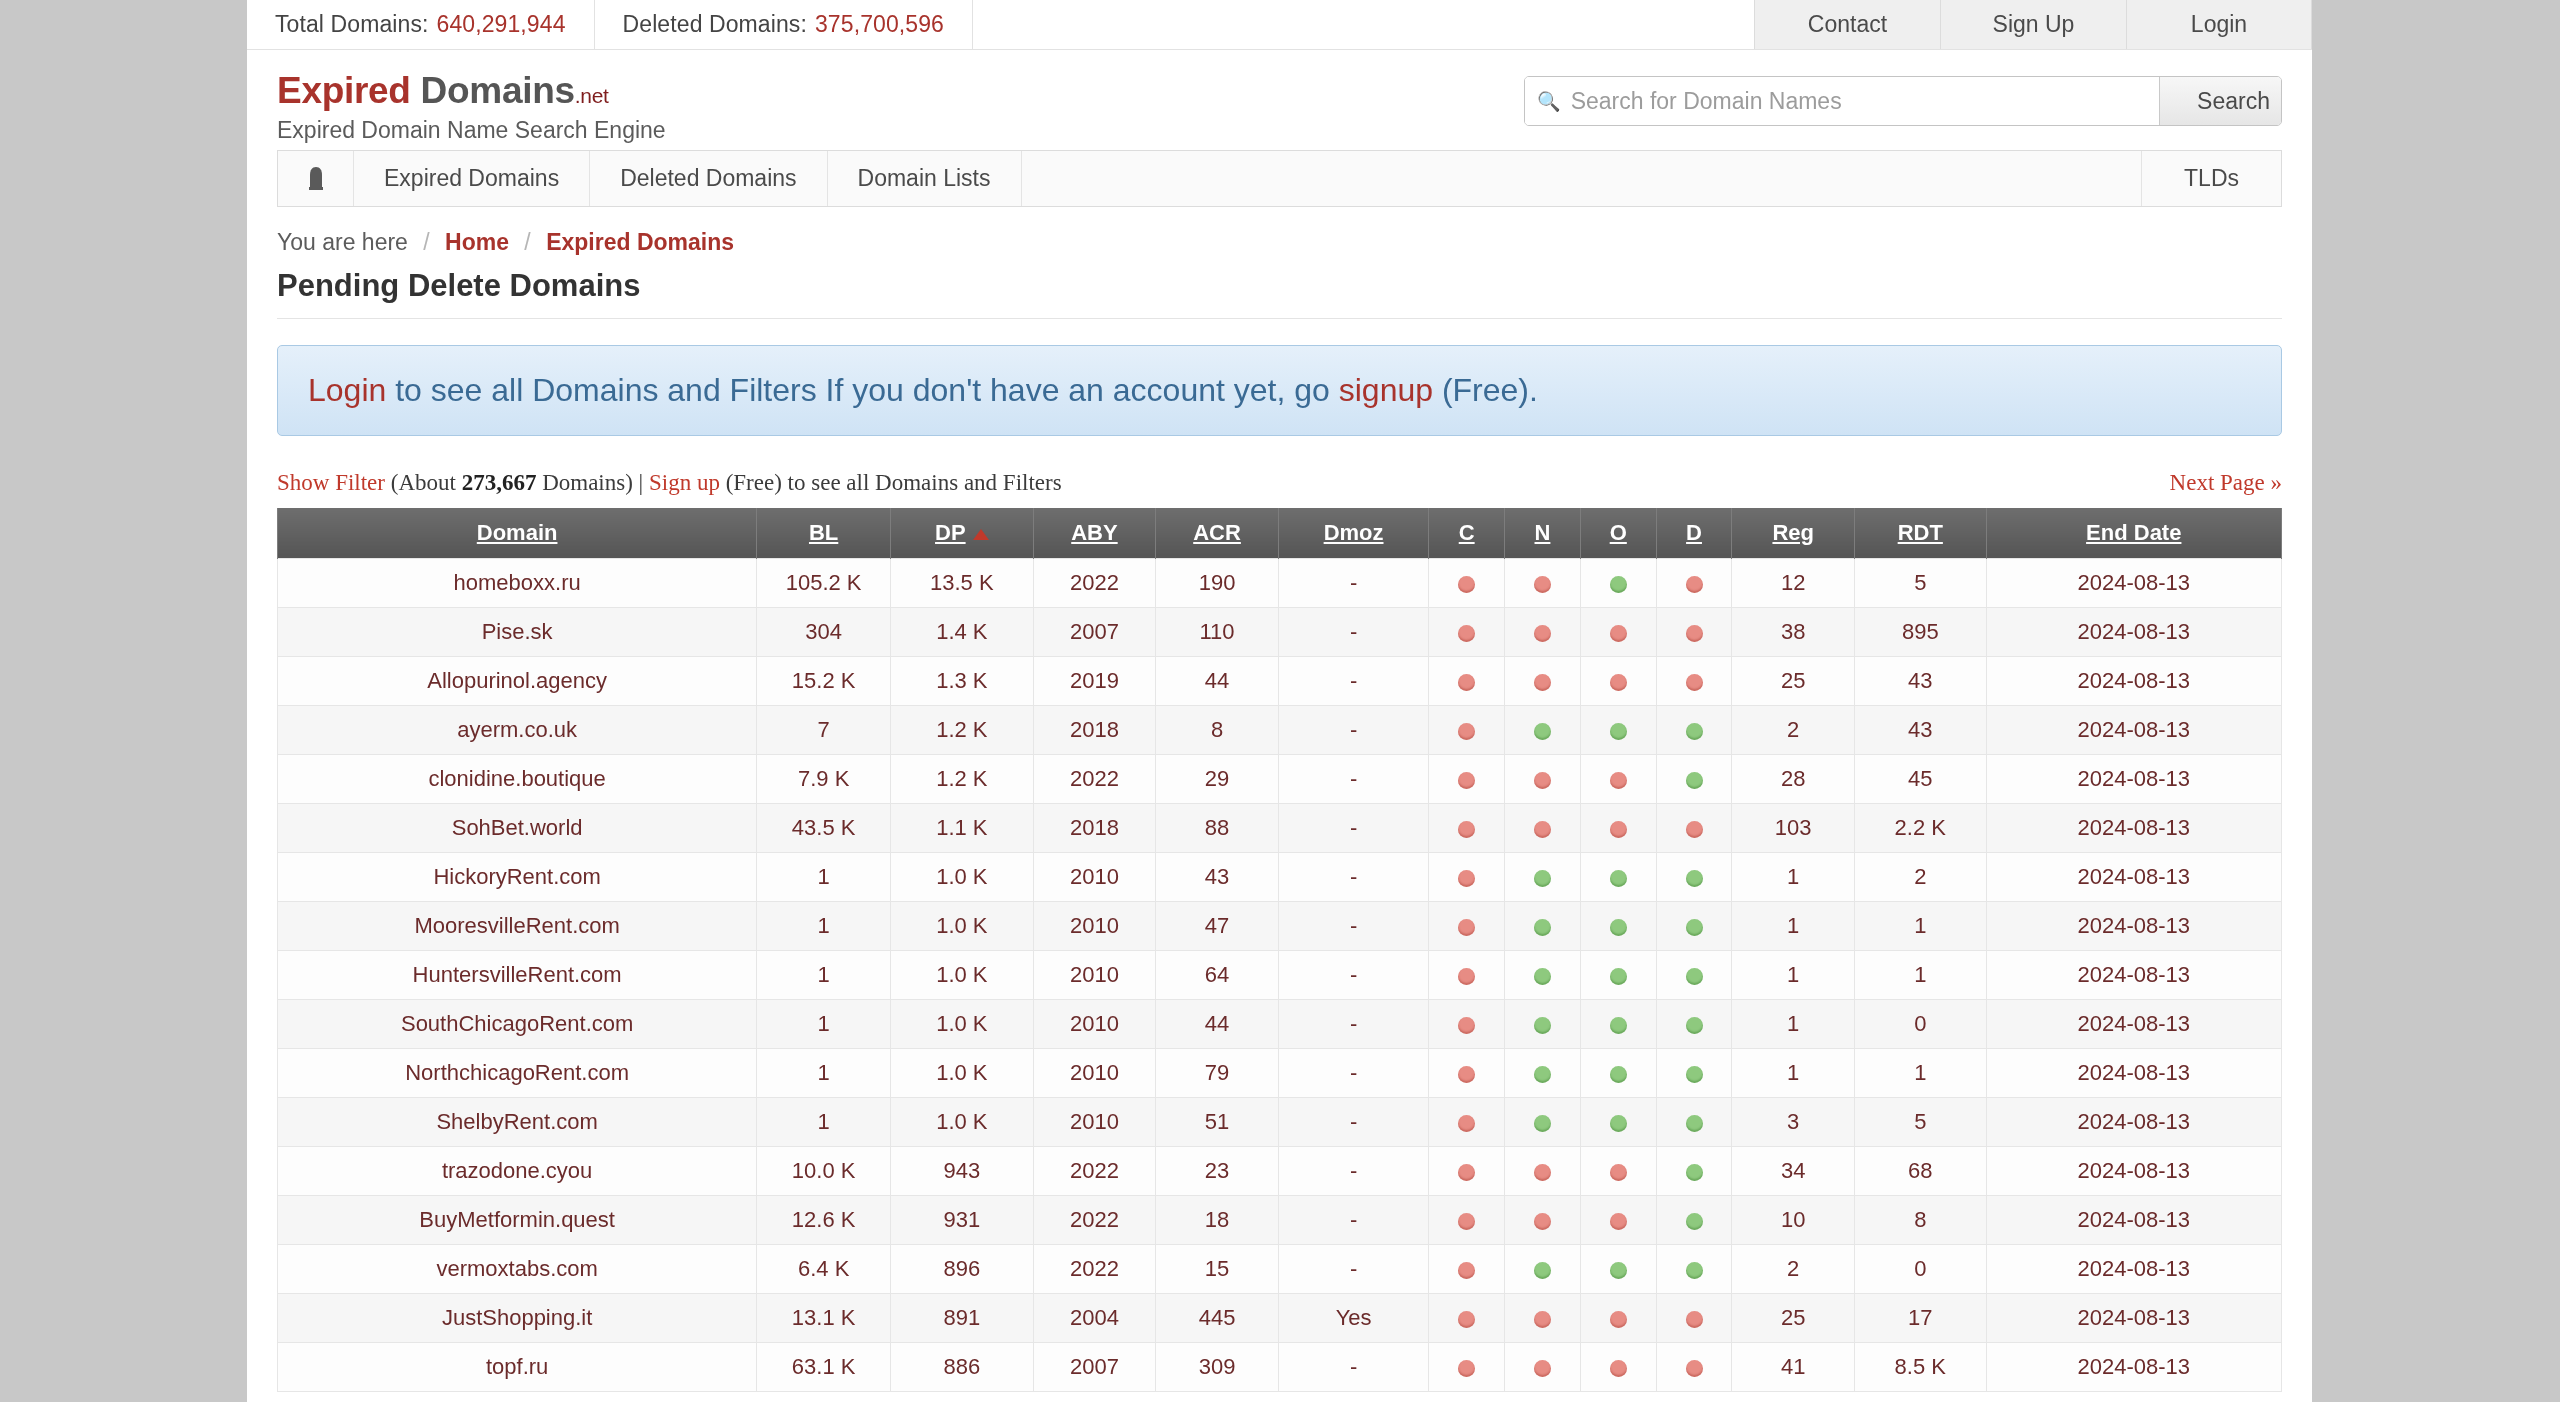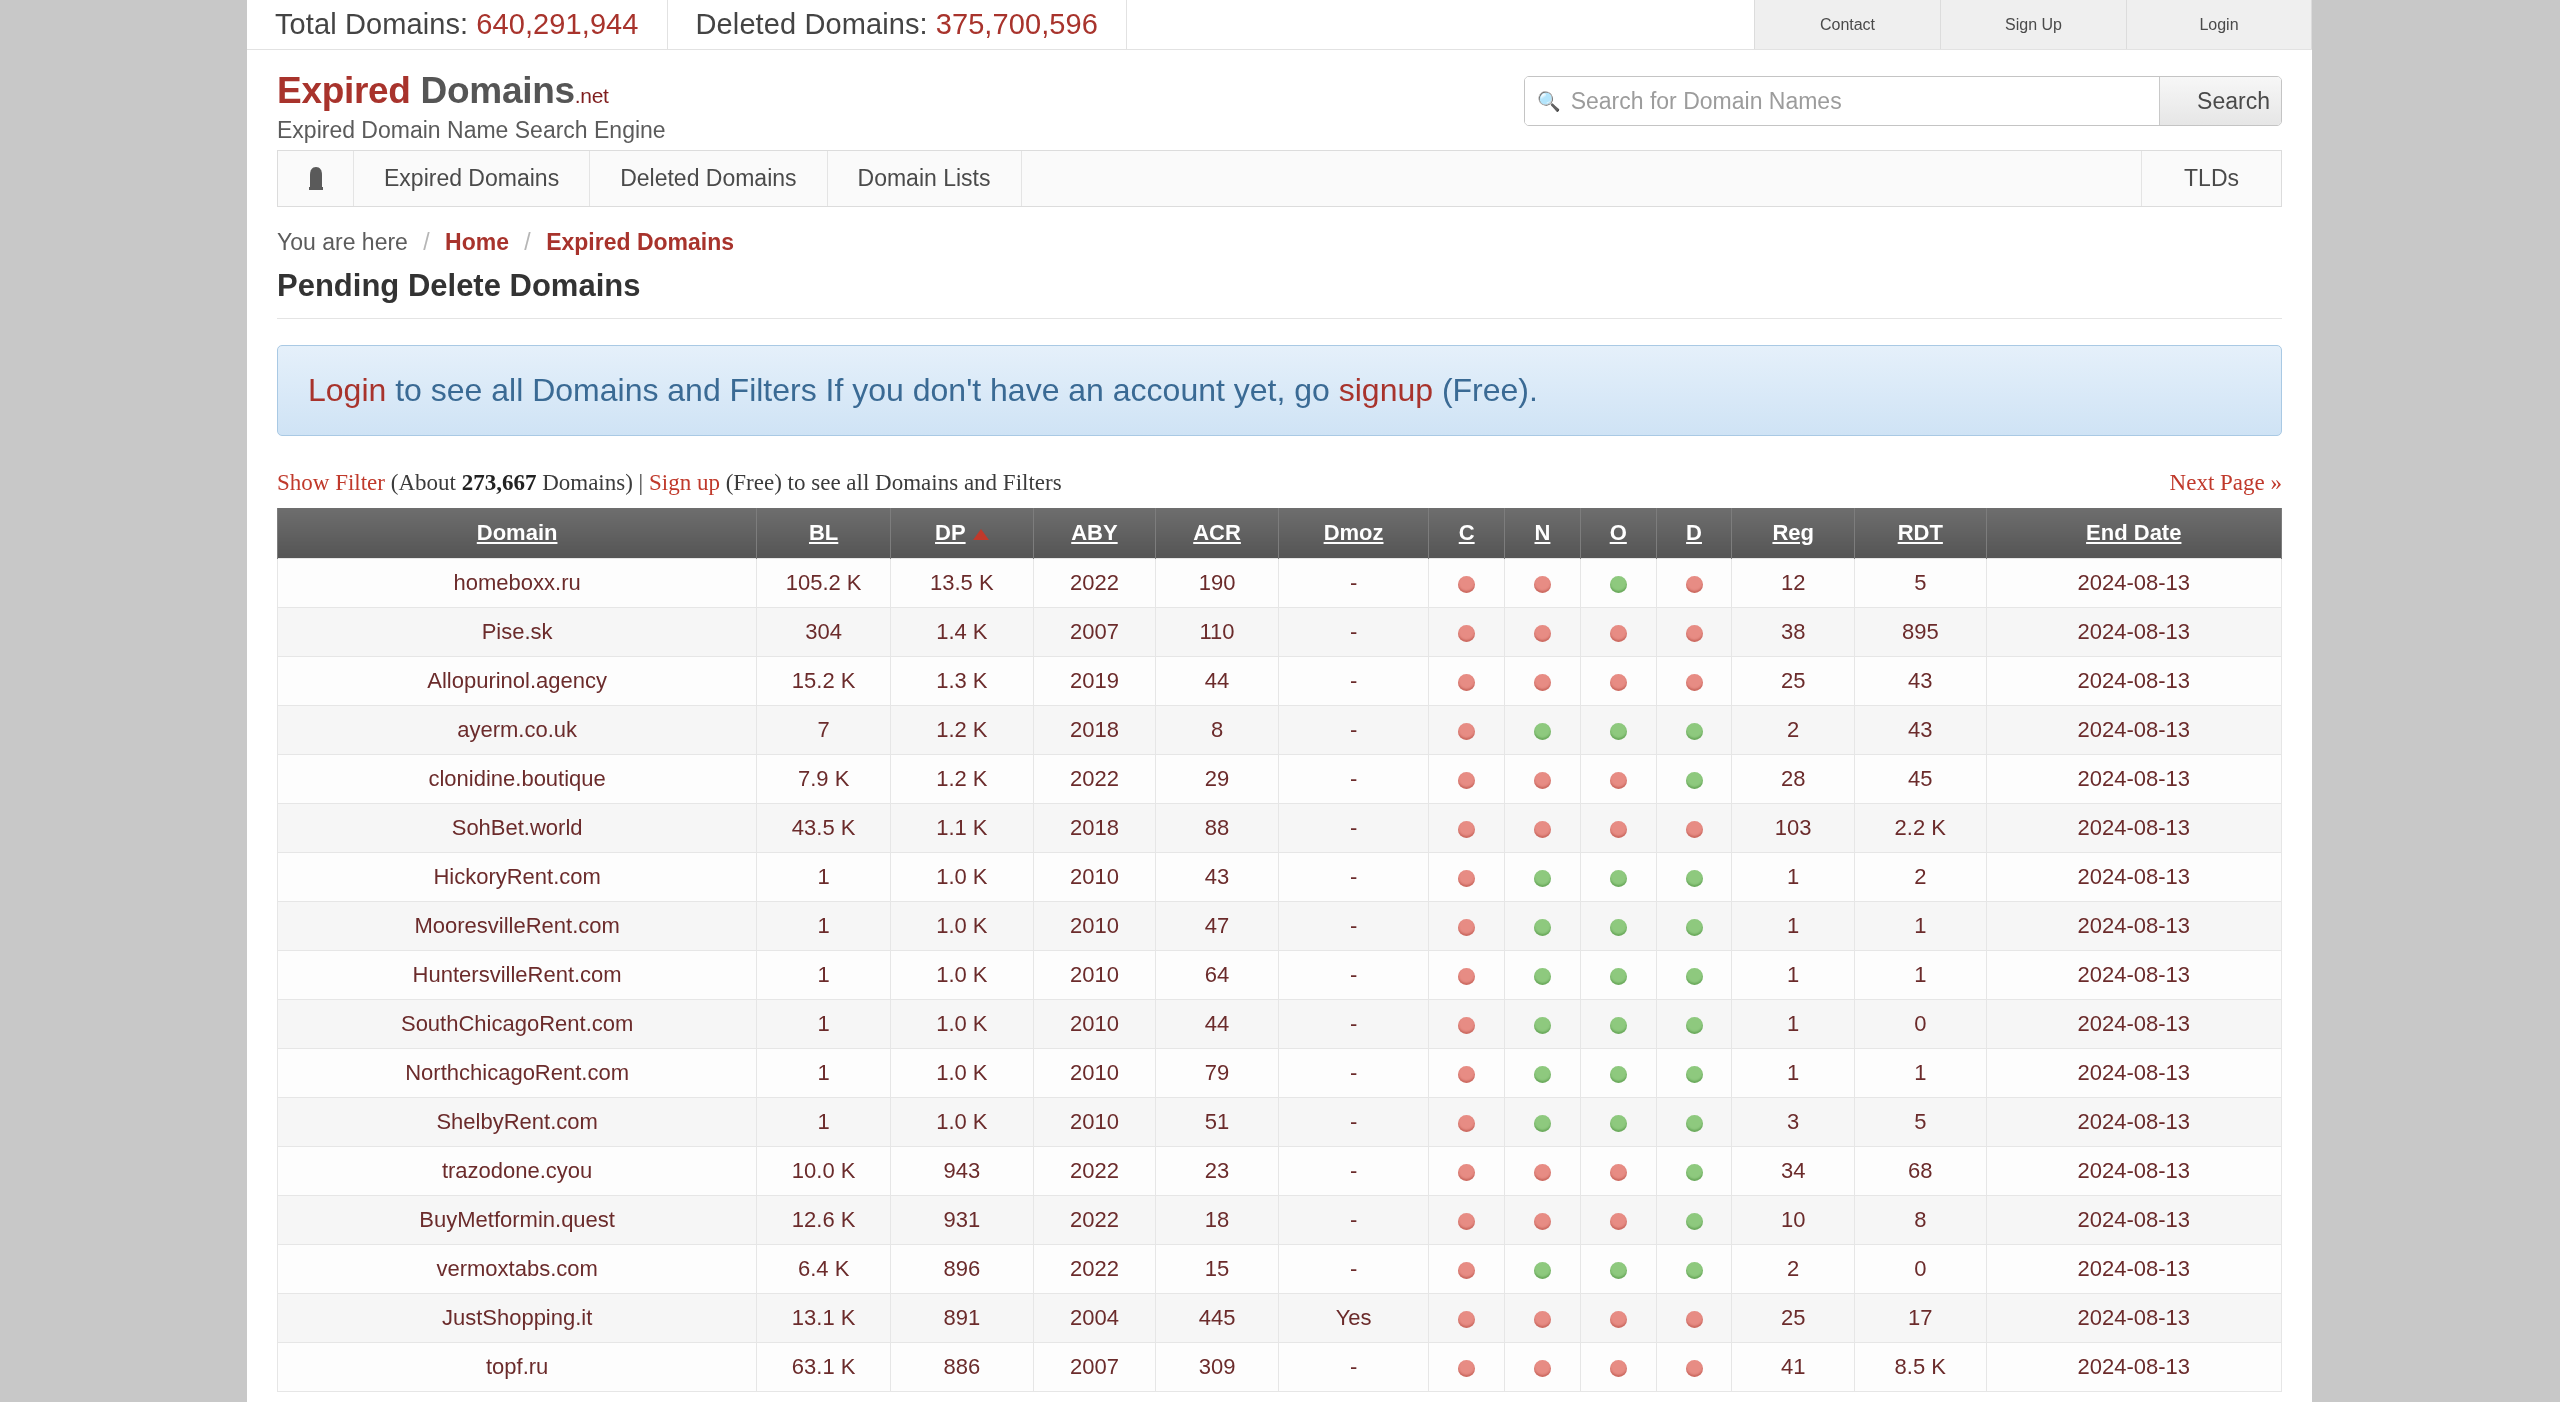--- a/index.html
+++ b/index.html
@@ -28,34 +28,34 @@
     display: flex;
     align-items: stretch;
     height: 50px;
     border-bottom: 1px solid #e2e2e2;
     background: #ffffff;
   }
   .topbar-left { display: flex; }
   .stat-cell {
     display: flex; align-items: center;
     padding: 0 28px;
-    font-size: 29px;
+    font-size: 23px;
     color: #444;
     border-right: 1px solid #e2e2e2;
     white-space: nowrap;
     letter-spacing: .1px;
     justify-content: space-between;
   }
   .stat-cell .val { color: #a8332c; margin-left: 8px; }
   .topbar-spacer { flex: 1; }
   .topbar-right { display: flex; }
   .top-link {
     display: flex; align-items: center; justify-content: center;
     width: 186px;
-    font-size: 16px;
+    font-size: 23px;
     color: #4a4a4a;
     background: #efefef;
     border-left: 1px solid #dcdcdc;
     cursor: pointer;
     text-decoration: none;
   }
   .top-link:last-child { border-right: 1px solid #dcdcdc; }
 
   
   .brandrow {

